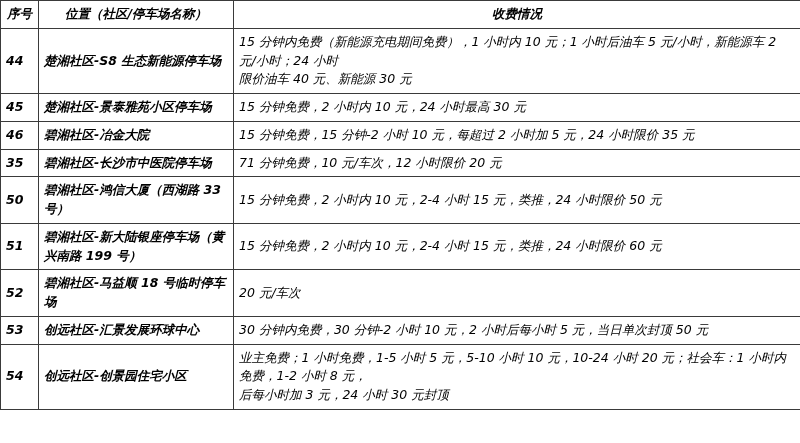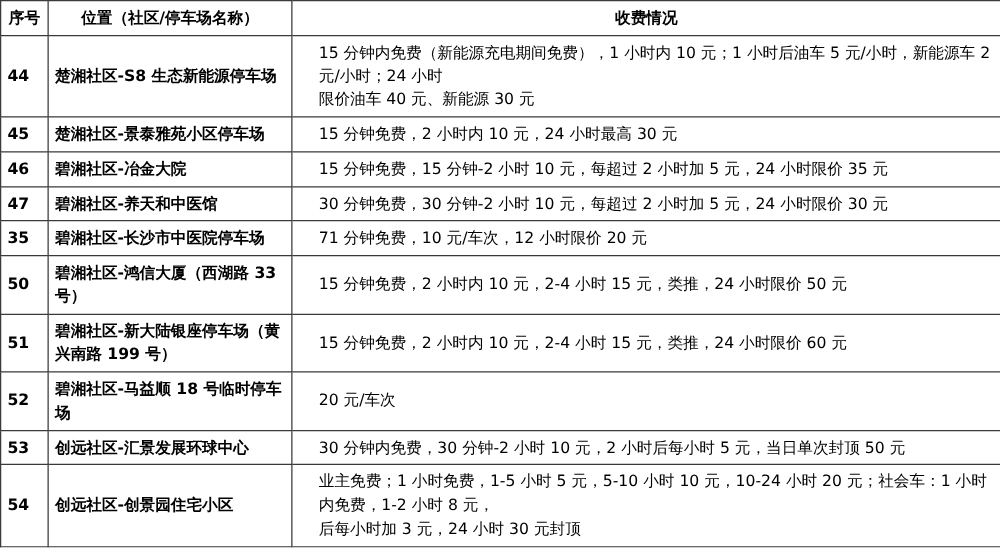--- a/index.html
+++ b/index.html
@@ -21,20 +21,21 @@
     width: 800px;
     table-layout: fixed;
   }
   table.parking-table th,
   table.parking-table td {
     border: 1px solid #3a3a3a;
     padding: 4px 5px;
     font-size: 12.5px;
     line-height: 1.5;
     vertical-align: middle;
+    font-style: italic;
   }
   thead th {
     background: #ffffff;
     font-weight: bold;
     text-align: center;
     font-size: 13px;
     padding: 6px 4px;
   }
   col.col-idx { width: 38px; }
   col.col-name { width: 195px; }
@@ -49,21 +50,21 @@
     text-align: left;
     font-weight: bold;
     font-size: 12.5px;
     line-height: 1.55;
   }
   td.fee {
     text-align: left;
     font-size: 12.5px;
     line-height: 1.55;
   }
-  .fee-line { display: block; margin-left: 16px; }
+  .fee-line { display: block; }
 </style>
 </head>
 <body>
 
 <div id="sheet">
   <table class="parking-table">
     <colgroup>
       <col class="col-idx">
       <col class="col-name">
       <col class="col-fee">
@@ -89,27 +90,20 @@
           <td class="name">楚湘社区-景泰雅苑小区停车场</td>
           <td class="fee">
             <span class="fee-line">15 分钟免费，2 小时内 10 元，24 小时最高 30 元</span>
           </td>
         </tr>
         <tr>
           <td class="idx">46</td>
           <td class="name">碧湘社区-冶金大院</td>
           <td class="fee">
             <span class="fee-line">15 分钟免费，15 分钟-2 小时 10 元，每超过 2 小时加 5 元，24 小时限价 35 元</span>
-          </td>
-        </tr>
-        <tr>
-          <td class="idx">47</td>
-          <td class="name">碧湘社区-养天和中医馆</td>
-          <td class="fee">
-            <span class="fee-line">30 分钟免费，30 分钟-2 小时 10 元，每超过 2 小时加 5 元，24 小时限价 30 元</span>
           </td>
         </tr>
         <tr>
           <td class="idx">35</td>
           <td class="name">碧湘社区-长沙市中医院停车场</td>
           <td class="fee">
             <span class="fee-line">71 分钟免费，10 元/车次，12 小时限价 20 元</span>
           </td>
         </tr>
         <tr>

